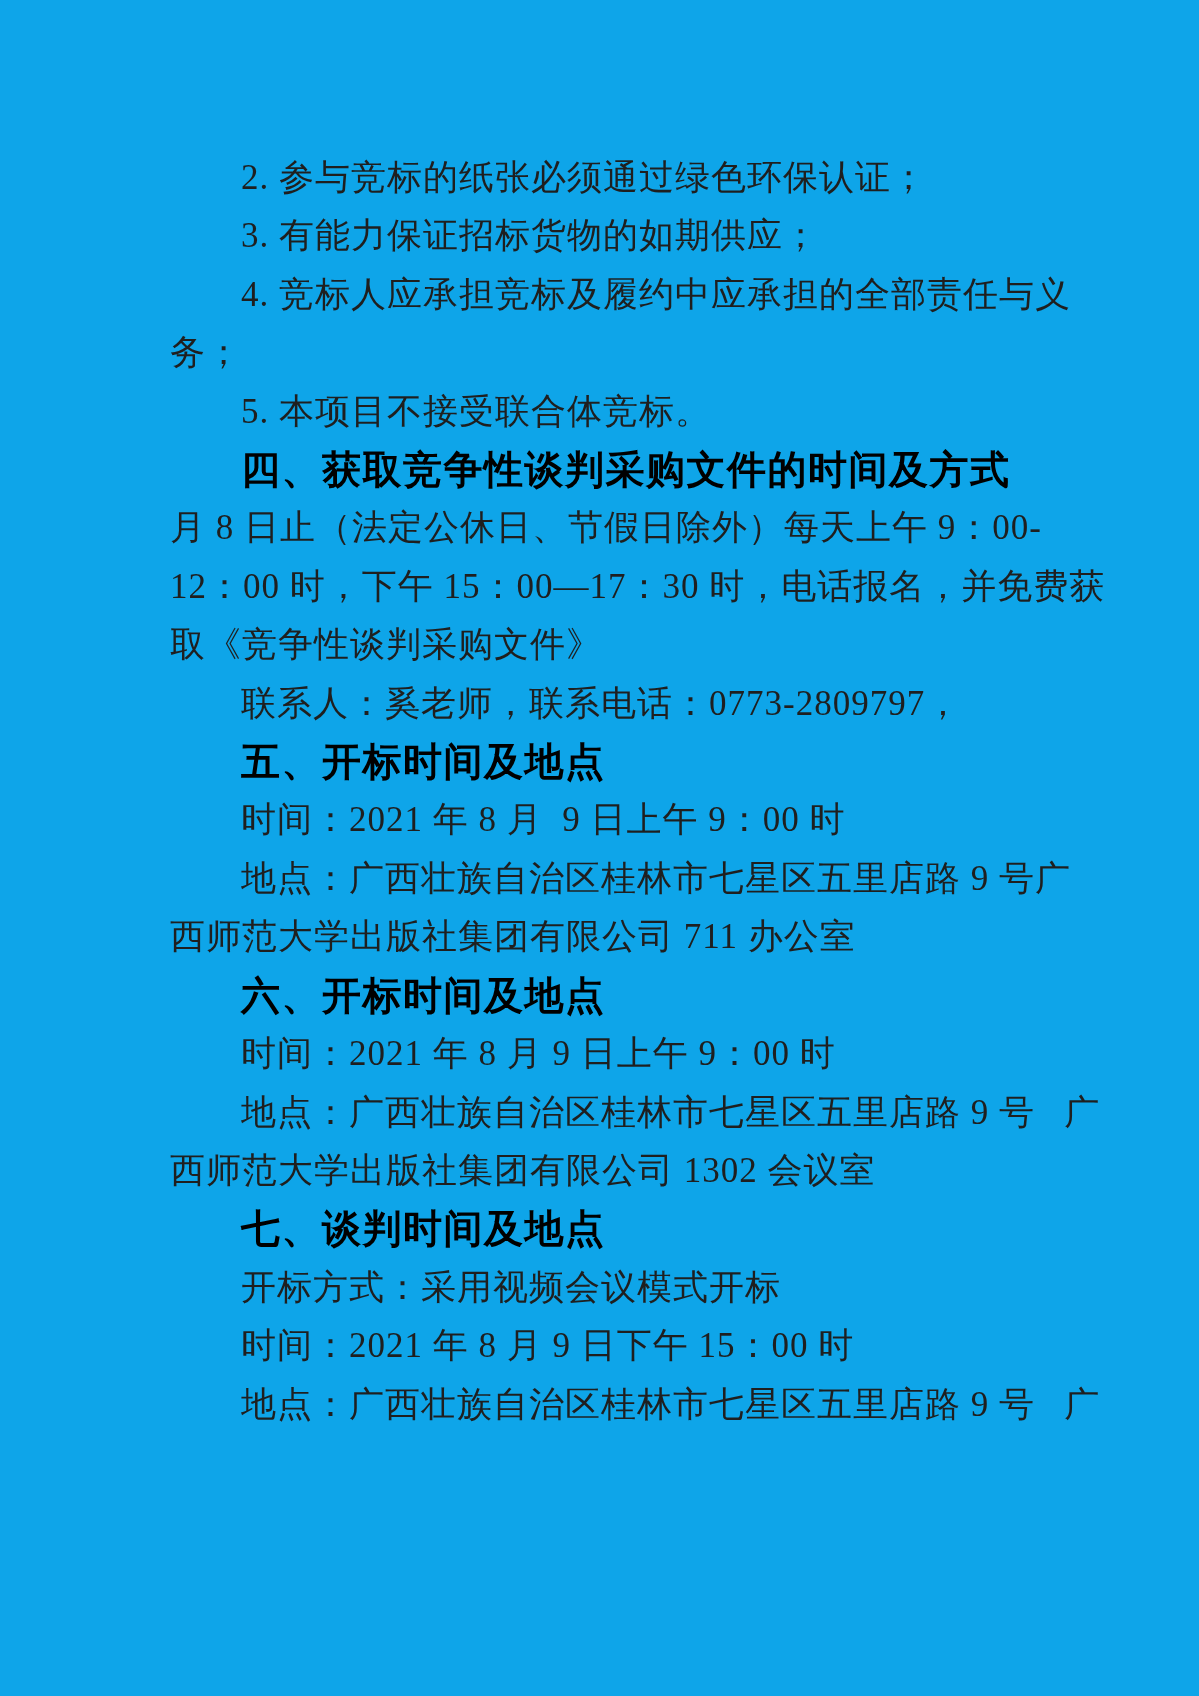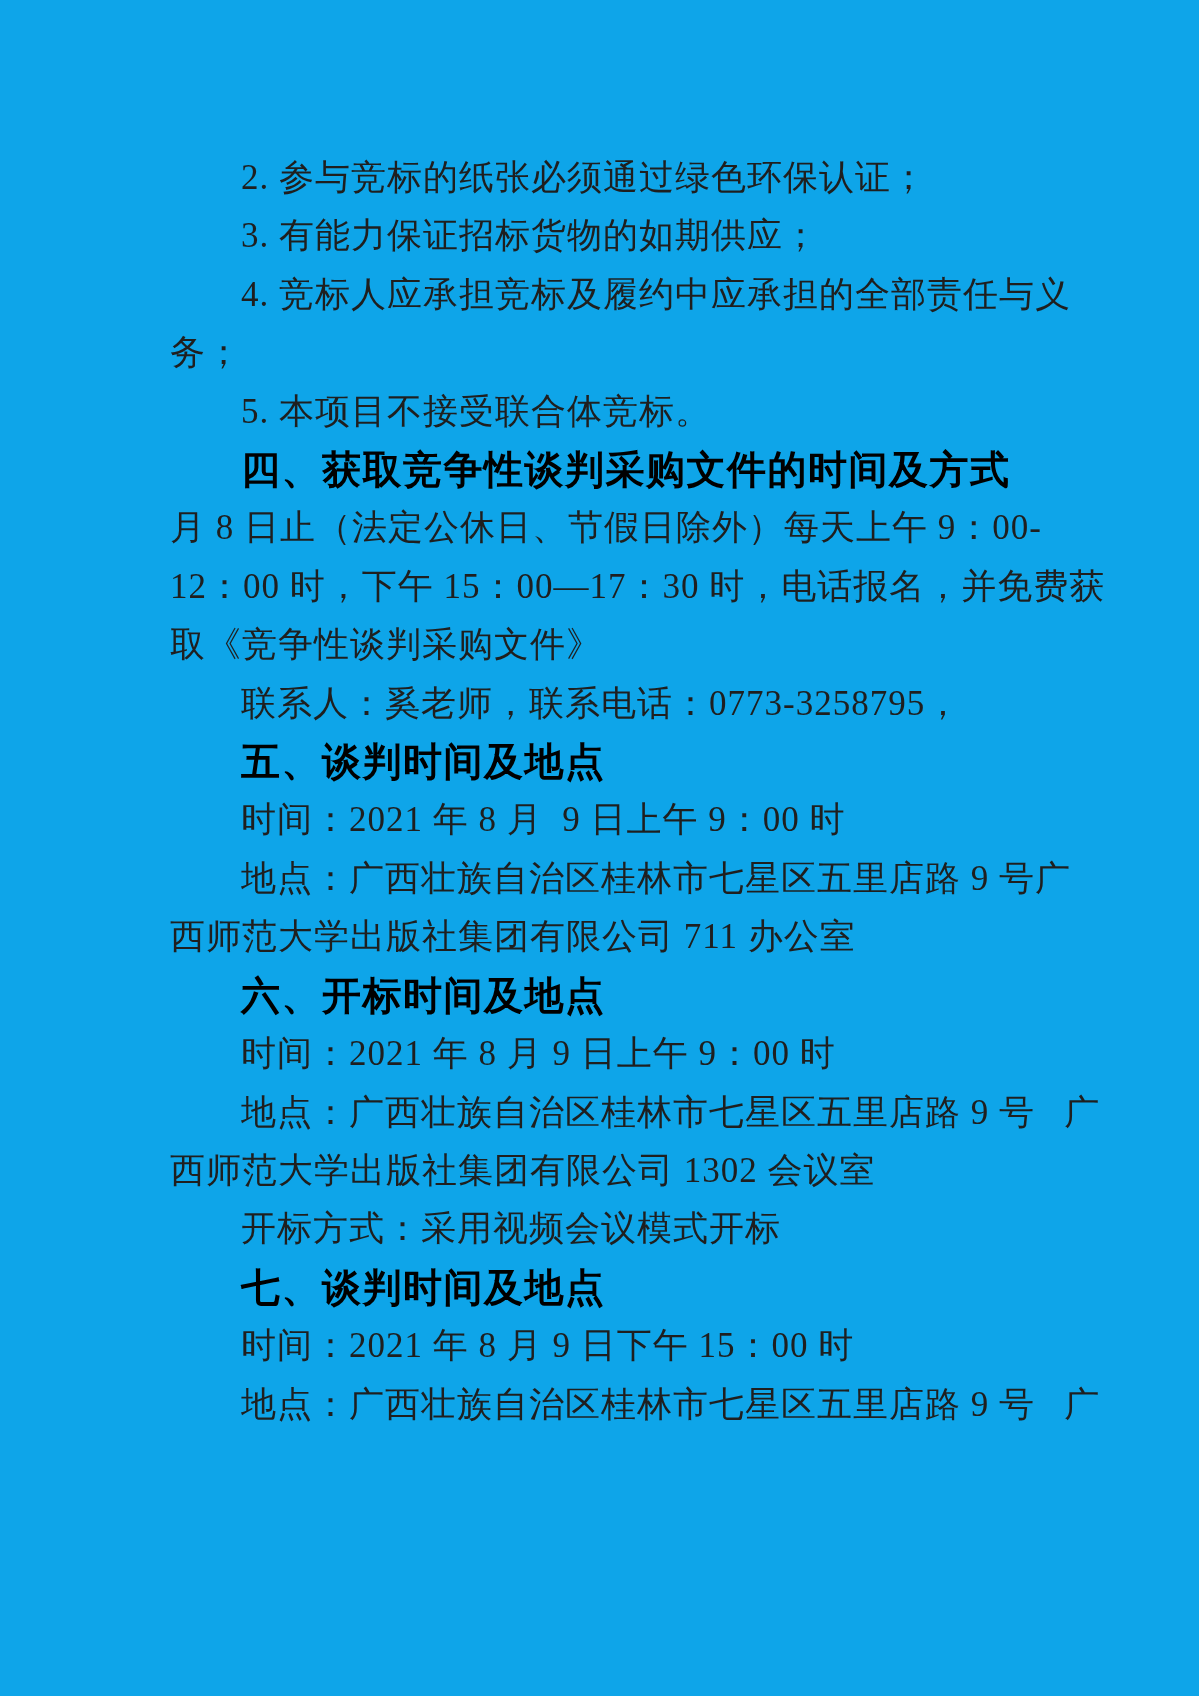--- a/index.html
+++ b/index.html
@@ -46,27 +46,27 @@
   <div class="content" id="doc-content">
       <div class="line body indent">2. 参与竞标的纸张必须通过绿色环保认证；</div>
       <div class="line body indent">3. 有能力保证招标货物的如期供应；</div>
       <div class="line body indent">4. 竞标人应承担竞标及履约中应承担的全部责任与义</div>
       <div class="line body">务；</div>
       <div class="line body indent">5. 本项目不接受联合体竞标。</div>
       <div class="line heading indent">四、获取竞争性谈判采购文件的时间及方式</div>
       <div class="line body">月 8 日止（法定公休日、节假日除外）每天上午 9：00-</div>
       <div class="line body">12：00 时，下午 15：00—17：30 时，电话报名，并免费获</div>
       <div class="line body">取《竞争性谈判采购文件》</div>
-      <div class="line body indent">联系人：奚老师，联系电话：0773-3258795，</div>
-      <div class="line heading indent">五、谈判时间及地点</div>
+      <div class="line body indent">联系人：奚老师，联系电话：0773-2809797，</div>
+      <div class="line heading indent">五、开标时间及地点</div>
       <div class="line body indent">时间：2021 年 8 月  9 日上午 9：00 时</div>
       <div class="line body indent">地点：广西壮族自治区桂林市七星区五里店路 9 号广</div>
       <div class="line body">西师范大学出版社集团有限公司 711 办公室</div>
       <div class="line heading indent">六、开标时间及地点</div>
       <div class="line body indent">时间：2021 年 8 月 9 日上午 9：00 时</div>
       <div class="line body indent">地点：广西壮族自治区桂林市七星区五里店路 9 号   广</div>
       <div class="line body">西师范大学出版社集团有限公司 1302 会议室</div>
+      <div class="line heading indent">七、谈判时间及地点</div>
       <div class="line body indent">开标方式：采用视频会议模式开标</div>
-      <div class="line heading indent">七、谈判时间及地点</div>
       <div class="line body indent">时间：2021 年 8 月 9 日下午 15：00 时</div>
       <div class="line body indent">地点：广西壮族自治区桂林市七星区五里店路 9 号   广</div>
     </div>
 </div>
 
 </body></html>

